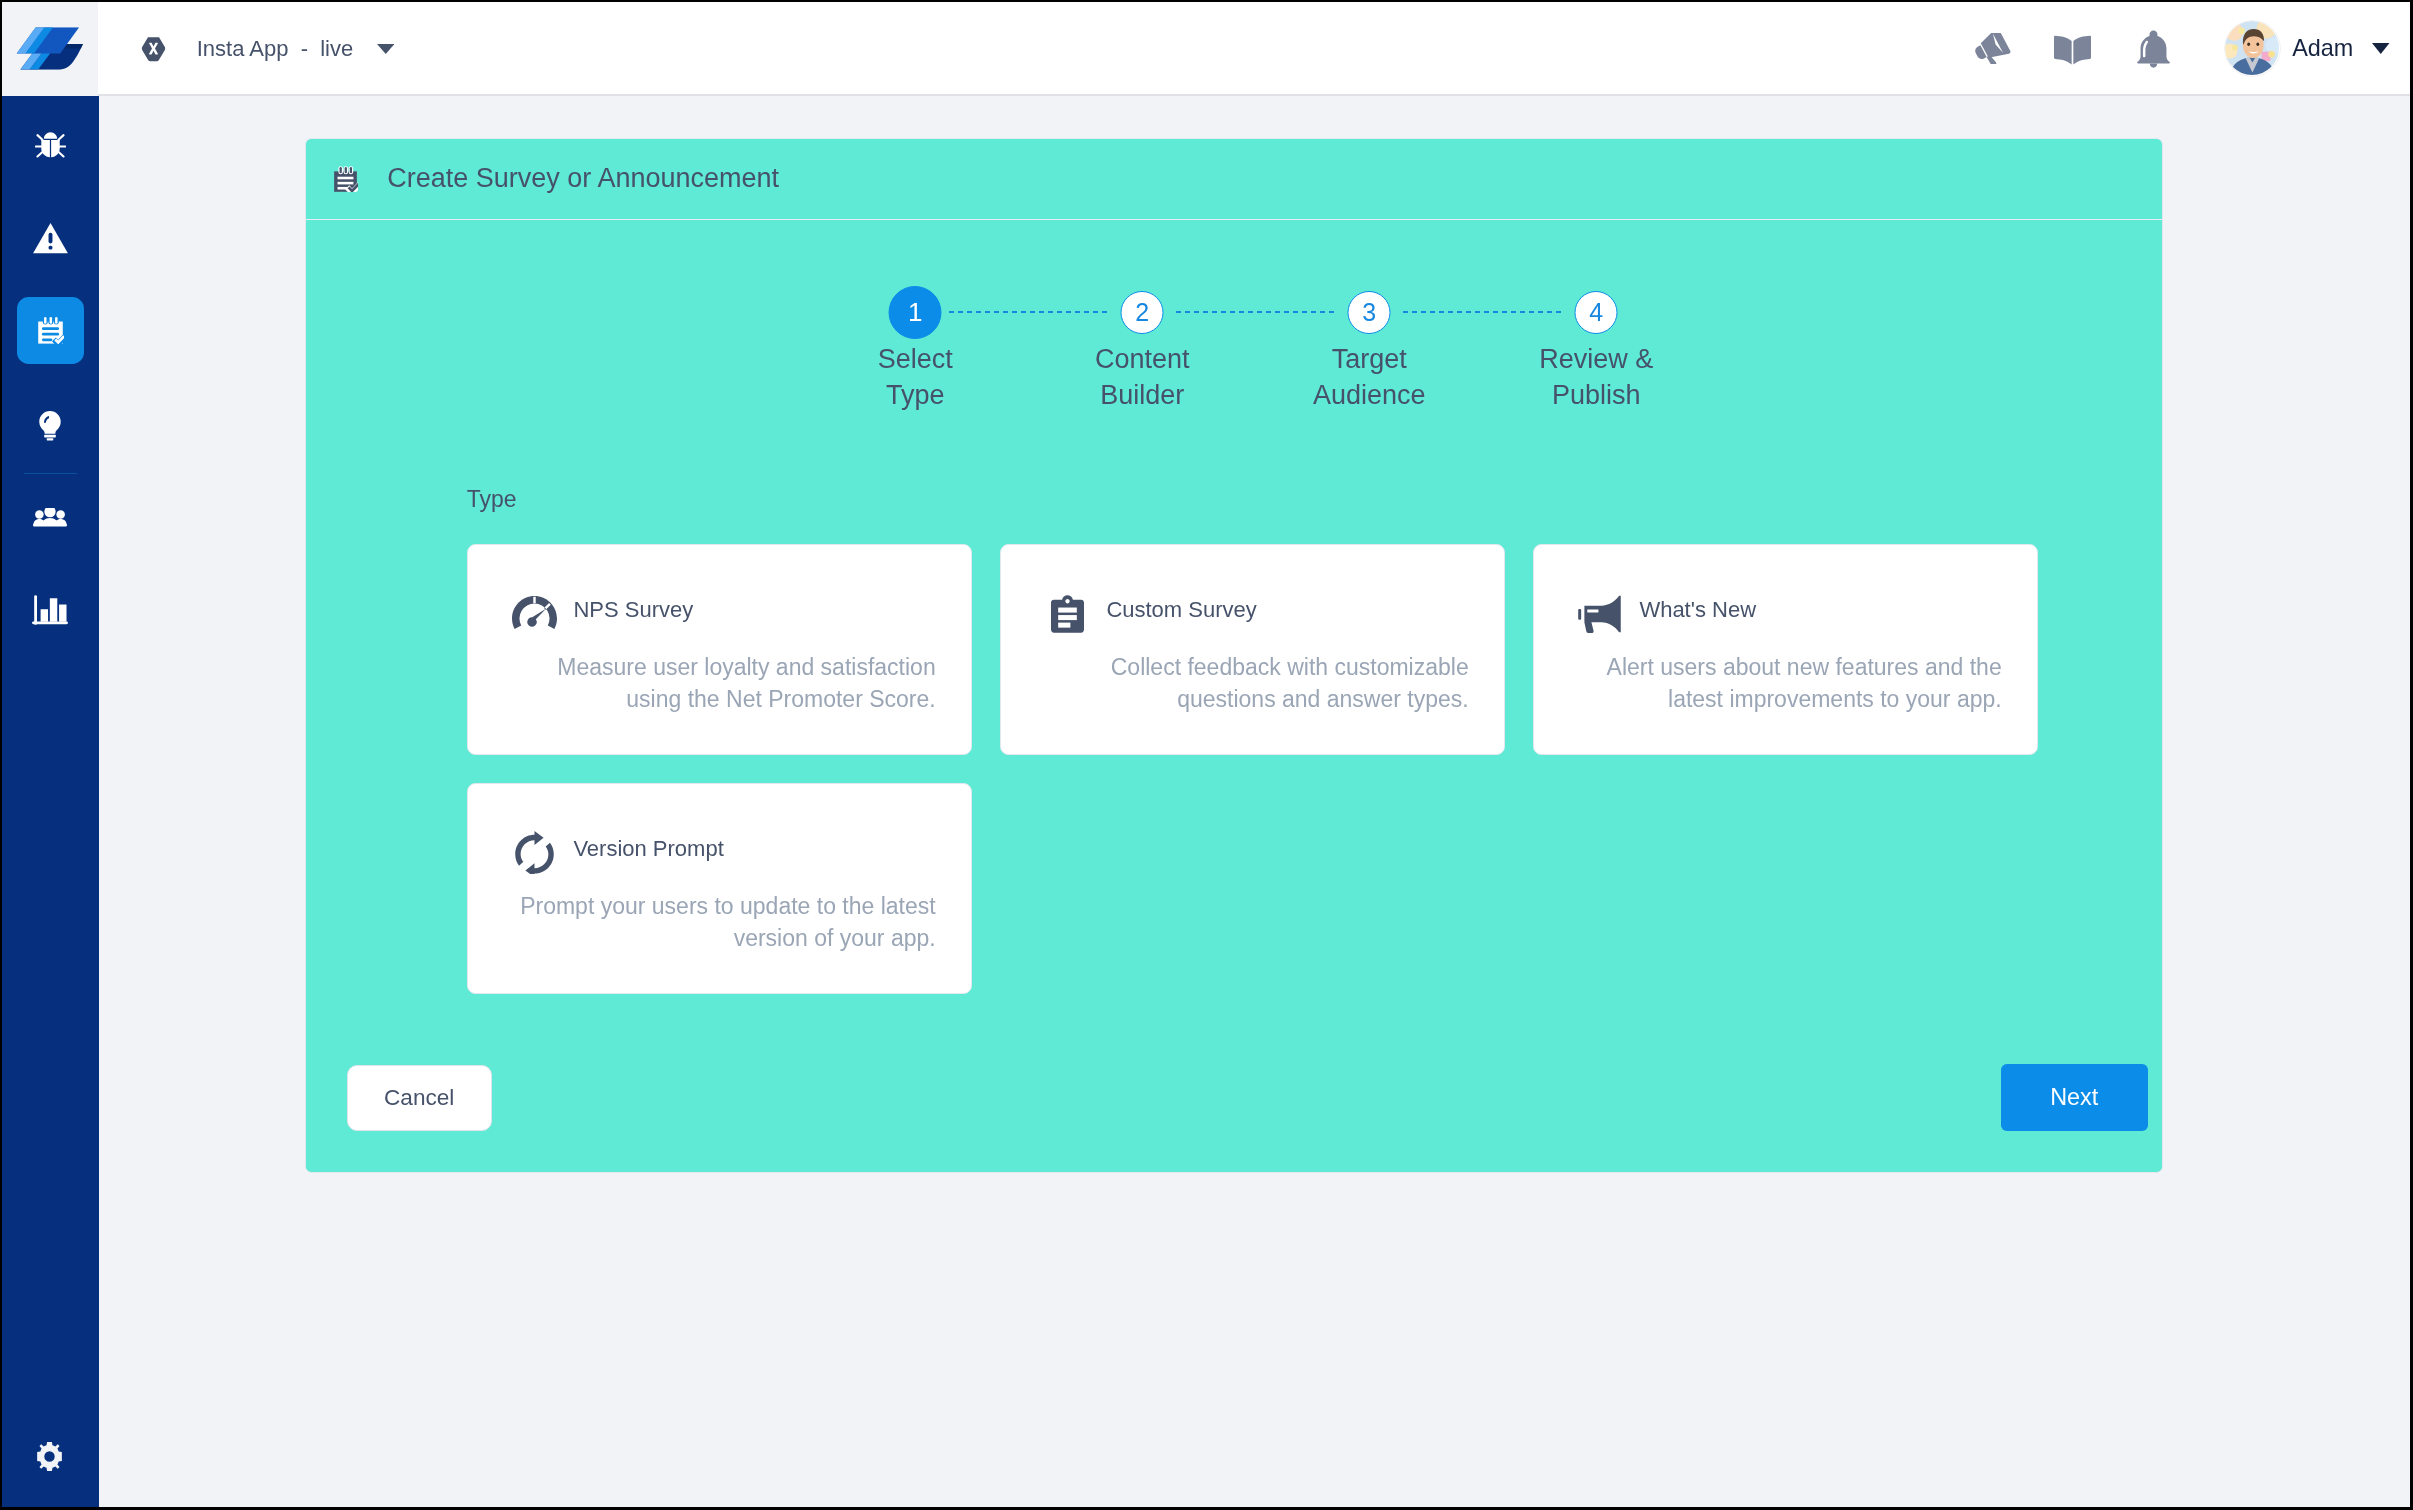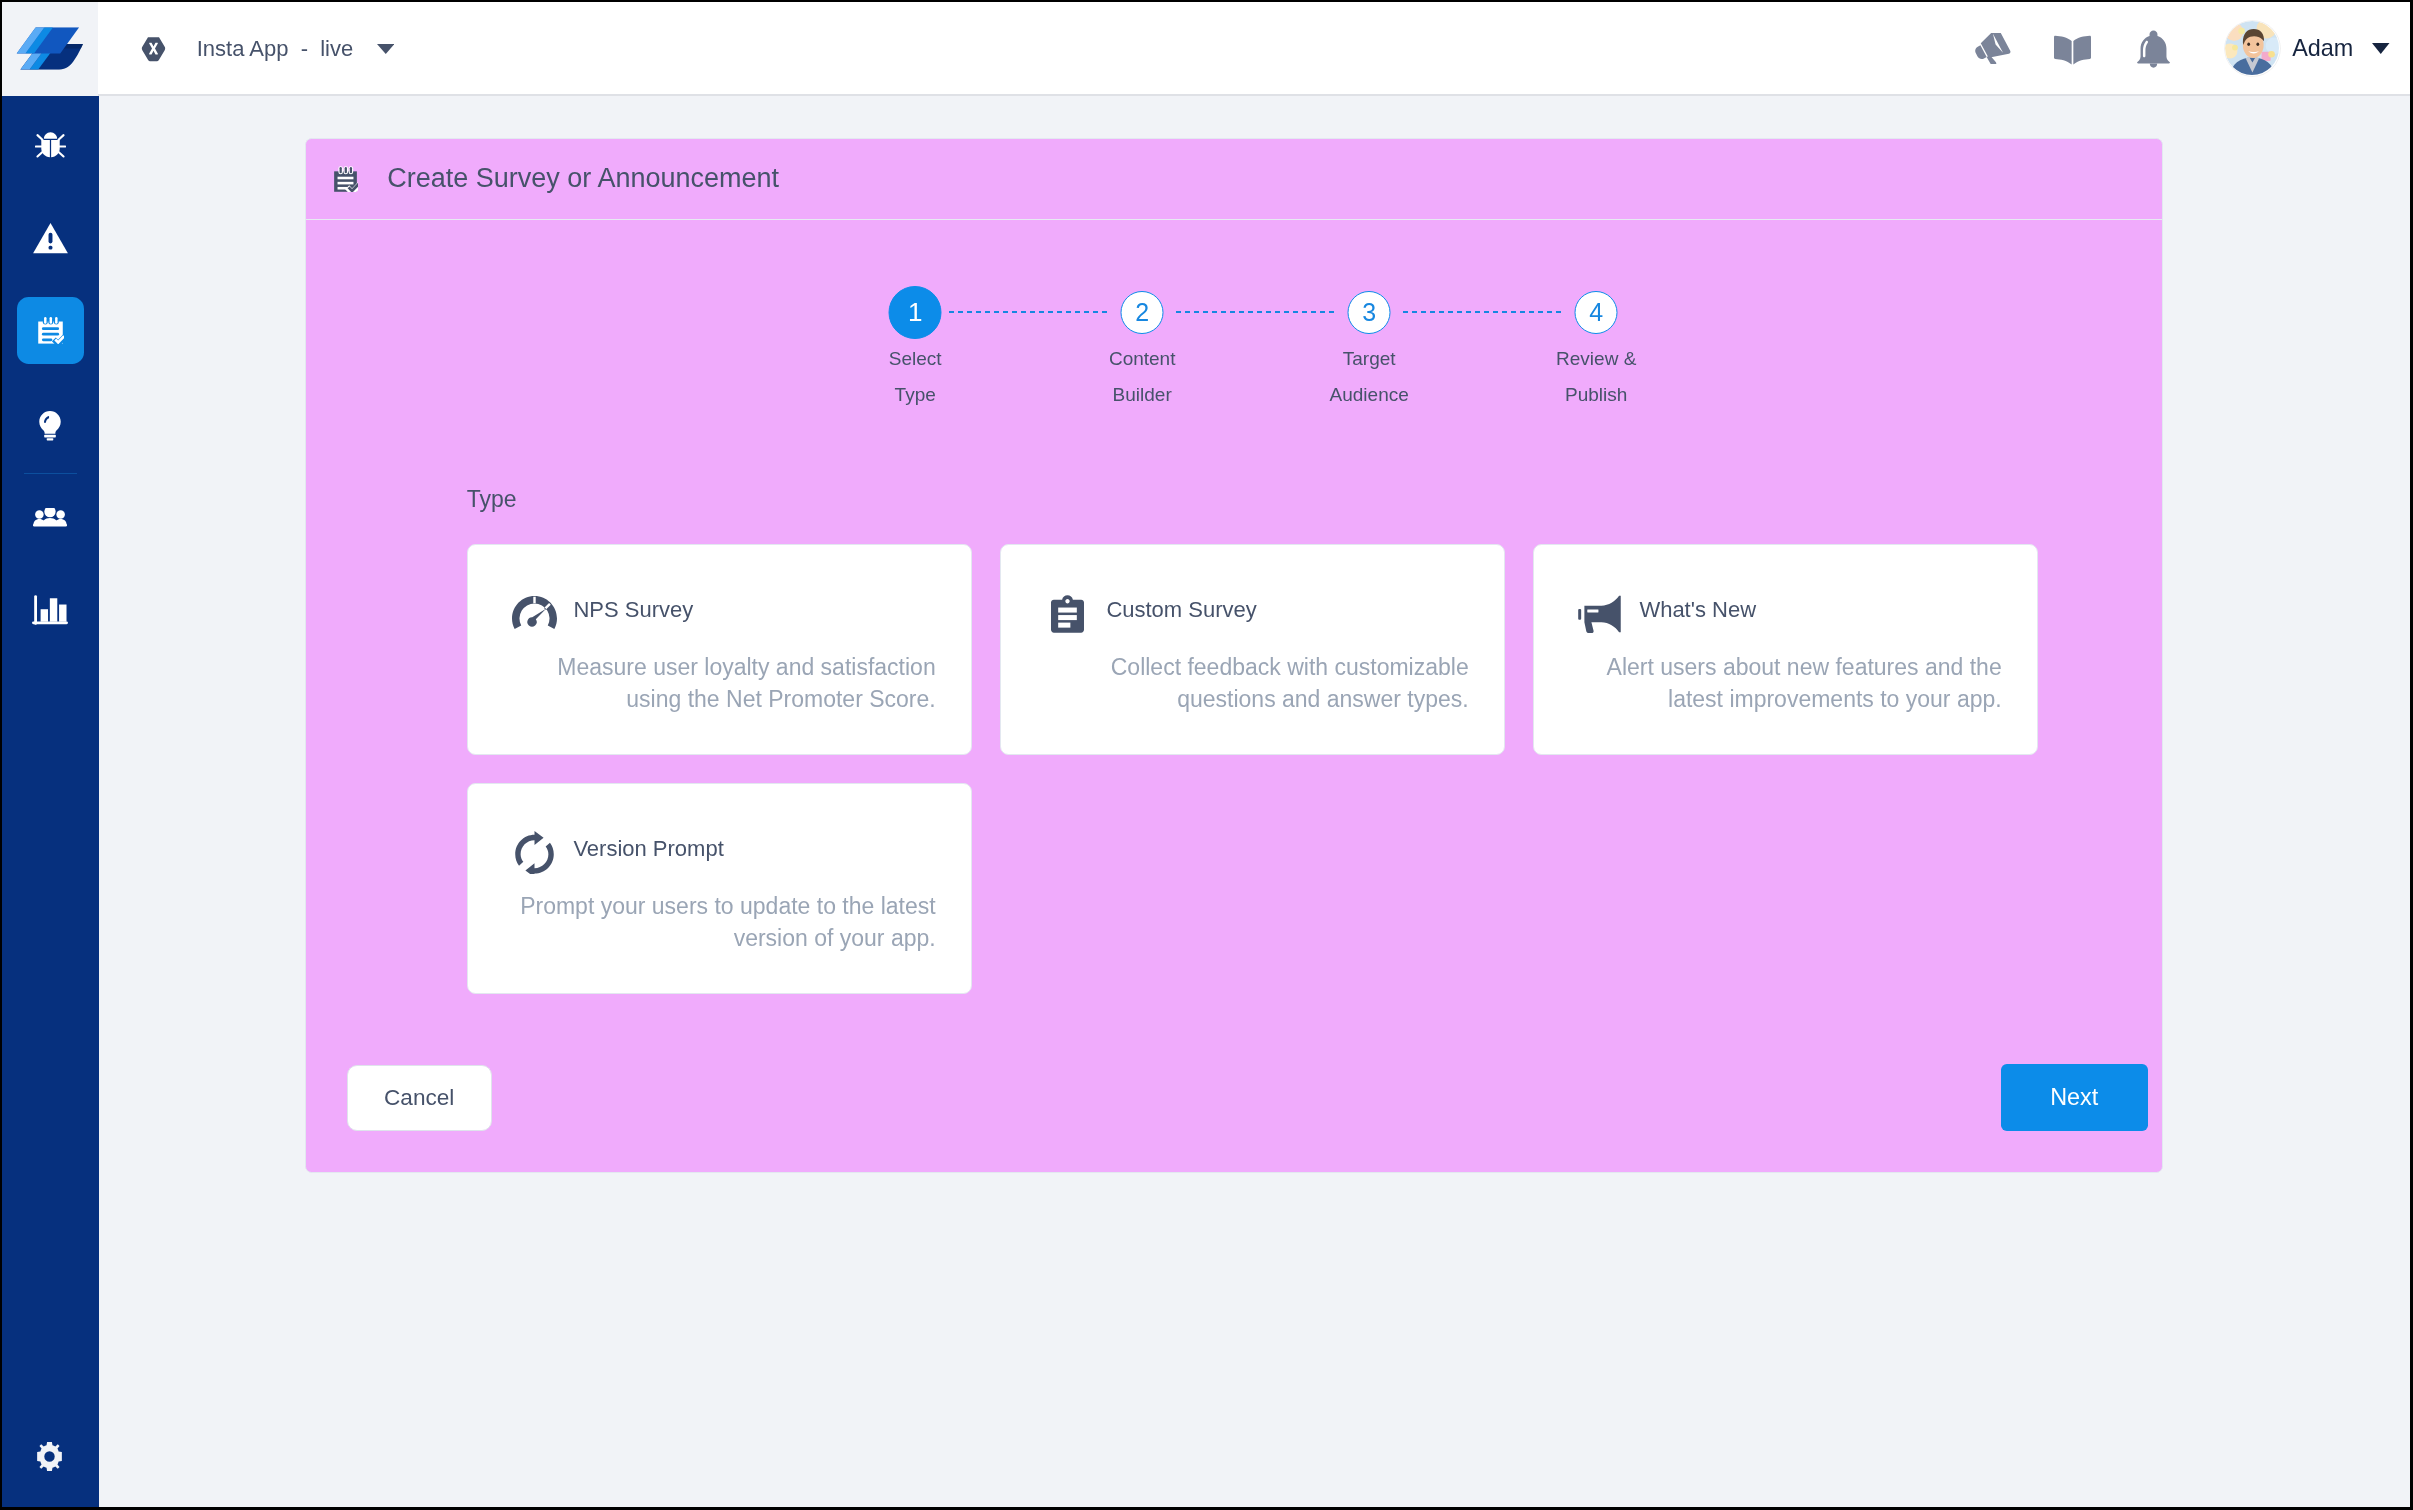--- a/index.html
+++ b/index.html
@@ -46,36 +46,36 @@
                      align-items:center; justify-content:center; }
   .side-item.active .chip { background:#0d8ae4; }
   .side-divider { position:absolute; left:22px; top:377px; width:53px; height:1.7px; background:#0c4f9e; }
   #si0 { top:15px; } #si1 { top:109px; } #si2 { top:201px; }
   #si3 { top:296px; } #si4 { top:389px; } #si5 { top:481px; }
   #side-footer { position:absolute; left:0; top:1346px; width:97px; display:flex;
                  justify-content:center; cursor:pointer; }
 
   
   #card { position:absolute; left:303px; top:136px; width:1858px; height:1035px;
-          background:#f0abfc; border:0.8px solid #e3e8f0; border-radius:6.7px; }
+          background:#5eead4; border:0.8px solid #e3e8f0; border-radius:6.7px; }
   #card-header { height:81px; border-bottom:0.8px solid #e7ebf2; display:flex; align-items:center;
                  padding-left:27.6px; }
   #card-header .hdr-icon { width:25px; height:26px; display:block; }
   #card-header .hdr-title { font-size:27px; color:#46526a; font-weight:500; margin-left:29px; }
 
   
   #stepper { position:absolute; left:0; top:0; width:1899px; height:1036px; }
   .step { position:absolute; top:152px; width:227px; }
   .step .bubble { position:absolute; left:50%; transform:translateX(-50%); top:0;
                   width:43px; height:43px; border-radius:50%; border:1.7px solid #0c8ce9;
                   display:flex; align-items:center; justify-content:center; font-size:25px;
                   color:#1787e0; background:#fff; z-index:2; box-sizing:border-box; }
   .step.active .bubble { width:53px; height:53px; top:-5px; background:#0c8ce9; color:#fff;
                          border-color:#0c8ce9; font-size:26px; }
-  .step .lbl { position:absolute; top:50px; left:0; width:227px; font-size:19px; color:#46526a;
+  .step .lbl { position:absolute; top:50px; left:0; width:227px; font-size:27px; color:#46526a;
                line-height:36px; text-align:center; }
   .step .connector { position:absolute; top:20px; left:147px; width:160px; height:2.5px;
       background-image: linear-gradient(to right, #1787e0 0 5.3px, transparent 5.3px 9px);
       background-size: 9px 2.5px; background-repeat: repeat-x; }
   #st0 { left:496px; } #st1 { left:723px; } #st2 { left:950px; } #st3 { left:1177px; }
 
   
   #section-label { position:absolute; left:161px; top:347px; font-size:23px; color:#46526a;
                    line-height:27px; }
   #type-grid { position:absolute; left:161px; top:405px; width:1571px;

